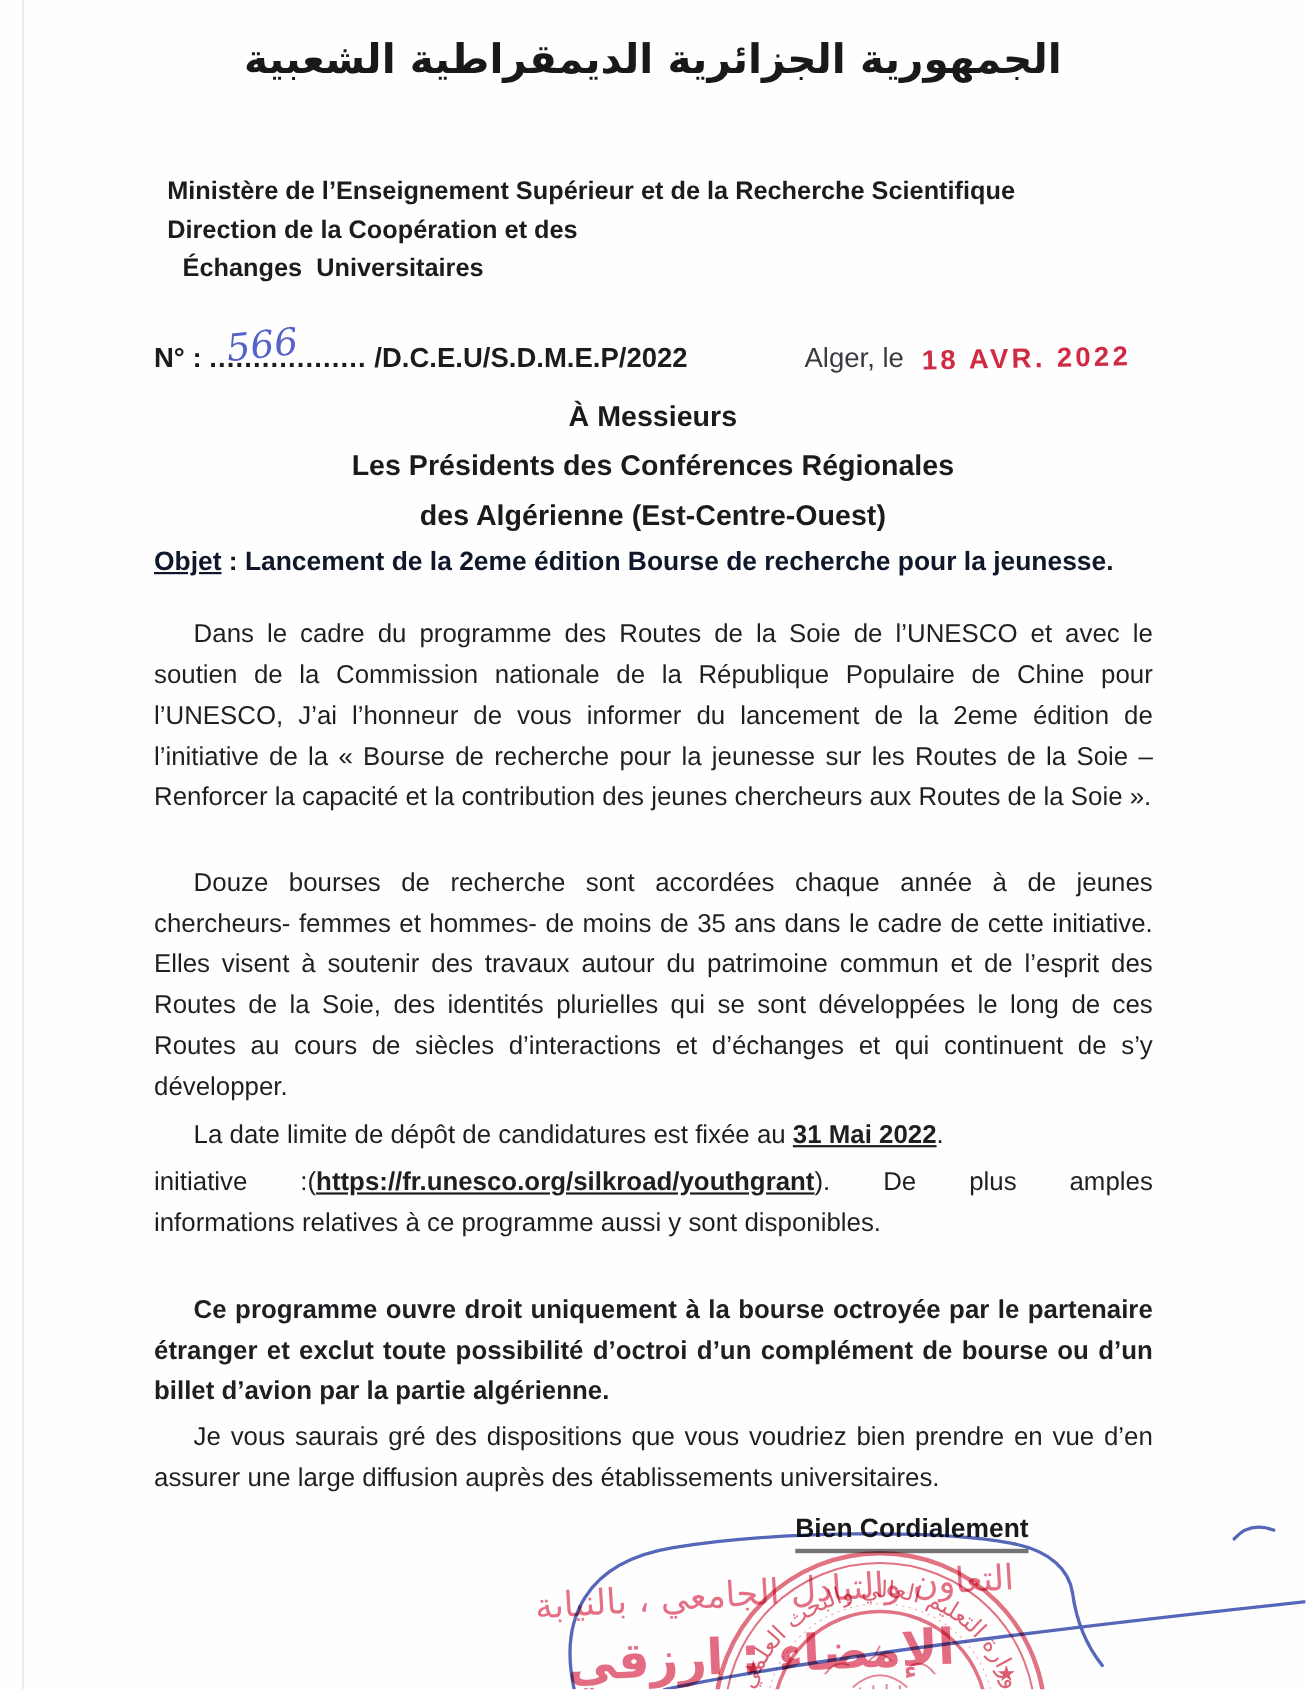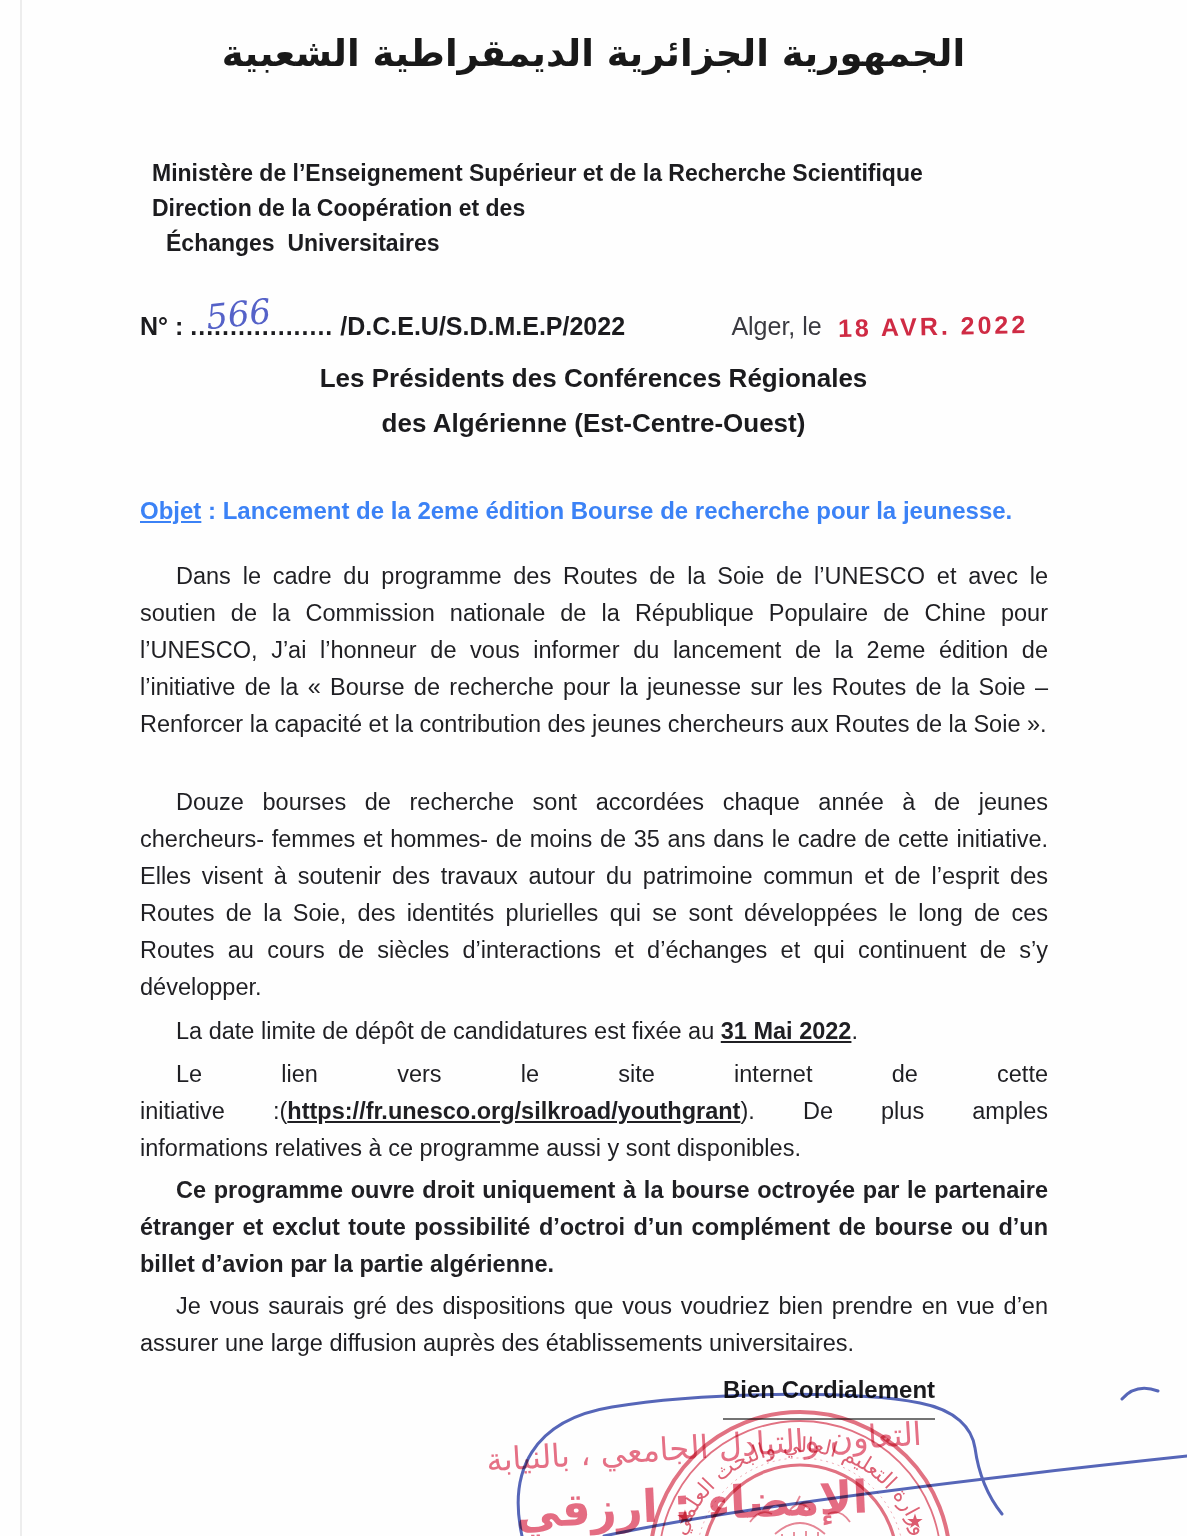--- a/index.html
+++ b/index.html
@@ -25,36 +25,36 @@
   .dots{letter-spacing:1px;}
   .handwritten{position:absolute;left:66px;top:-18px;font-size:34px;font-style:italic;
     color:#5562c8;transform:rotate(-6deg);font-weight:normal;font-family:"DejaVu Serif",serif;}
   .ref-right{display:flex;gap:16px;align-items:baseline;}
   .place{font-size:25px;color:#3a3a40;margin-top:42px;}
   .date-stamp{font-size:25px;font-weight:bold;color:#cf2b44;letter-spacing:3px;
     transform:rotate(-1.2deg);white-space:nowrap;}
 
   .recipient{top:356px;font-size:26px;font-weight:bold;line-height:45px;color:#1b1b1e;}
 
-  .subject{top:497px;left:140px;font-size:24px;font-weight:bold;color:#3b82f6;}
+  .subject{top:497px;left:140px;font-size:24px;font-weight:bold;color:#0f172a;}
 
   .para{left:140px;width:908px;font-size:23.5px;line-height:37px;text-align:justify;color:#1f1f23;}
   .indent{text-indent:36px;}
   .p1{top:558px;}
   .p2{top:784px;}
   .p3{top:1001px;margin-top:12px;}
   .p4{top:1056px;}
   .p5{top:1172px;font-weight:bold;}
   .p6{top:1288px;}
   .force-last{text-align:justify;text-align-last:justify;}
   .deadline{font-weight:bold;text-decoration:underline;}
   .link{font-weight:bold;text-decoration:underline;color:#1f1f23;}
 
   .closing{top:1376px;left:723px;font-size:24px;font-weight:bold;color:#1a1a1d;
-    border-bottom:2px solid #737373;padding-bottom:14px;}
+    border-bottom:4px solid #737373;padding-bottom:4px;}
 
   .stamp-layer{mix-blend-mode:multiply;}
   .pink-line{color:#e4647c;text-align:center;}
   .pink1{top:1428px;left:392px;width:624px;font-size:32px;transform:rotate(-3.5deg);opacity:.92;}
   .pink2{top:1478px;left:428px;width:530px;font-size:45px;font-weight:bold;transform:rotate(-2.5deg);opacity:.95;}
   .seal{top:1402px;left:640px;}
   .sig{top:0;left:0;pointer-events:none;}
 </style>
 </head>
 <body>
@@ -78,38 +78,38 @@
       <span>/D.C.E.U/S.D.M.E.P/2022</span>
       <span class="handwritten">566</span>
     </div>
     <div class="ref-right">
       <span class="place">Alger, le</span>
       <span class="date-stamp">18 AVR. 2022</span>
     </div>
   </div>
 
   <div class="abs center recipient">
+    <div>À Messieurs</div>
     <div>Les Présidents des Conférences Régionales</div>
     <div>des Algérienne (Est-Centre-Ouest)</div>
   </div>
 
   <div class="abs subject">
     <span class="u">Objet</span><span> : Lancement de la 2eme édition Bourse de recherche pour la jeunesse.</span>
   </div>
 
   <div class="abs para indent p1">Dans le cadre du programme des Routes de la Soie de l’UNESCO et avec le soutien de la Commission nationale de la République Populaire de Chine pour l’UNESCO, J’ai l’honneur de vous informer du lancement de la 2eme édition de l’initiative de la « Bourse de recherche pour la jeunesse sur les Routes de la Soie – Renforcer la capacité et la contribution des jeunes chercheurs aux Routes de la Soie ».</div>
 
   <div class="abs para indent p2">Douze bourses de recherche sont accordées chaque année à de jeunes chercheurs- femmes et hommes- de moins de 35 ans dans le cadre de cette initiative. Elles visent à soutenir des travaux autour du patrimoine commun et de l’esprit des Routes de la Soie, des identités plurielles qui se sont développées le long de ces Routes au cours de siècles d’interactions et d’échanges et qui continuent de s’y développer.</div>
 
   <div class="abs para indent p3">
     <span>La date limite de dépôt de candidatures est fixée au </span><span class="deadline">31 Mai 2022</span><span>.</span>
   </div>
 
   <div class="abs para p4">
-    <div class="force-last indent">Le lien vers le site internet de cette</div>
     <div class="force-last">
       <span>initiative :(</span><span class="link">https://fr.unesco.org/silkroad/youthgrant</span><span>).</span>
       <span>De plus amples</span>
     </div>
     <div>informations relatives à ce programme aussi y sont disponibles.</div>
   </div>
 
   <div class="abs para indent p5">Ce programme ouvre droit uniquement à la bourse octroyée par le partenaire étranger et exclut toute possibilité d’octroi d’un complément de bourse ou d’un billet d’avion par la partie algérienne.</div>
 
   <div class="abs para indent p6">Je vous saurais gré des dispositions que vous voudriez bien prendre en vue d’en assurer une large diffusion auprès des établissements universitaires.</div>

